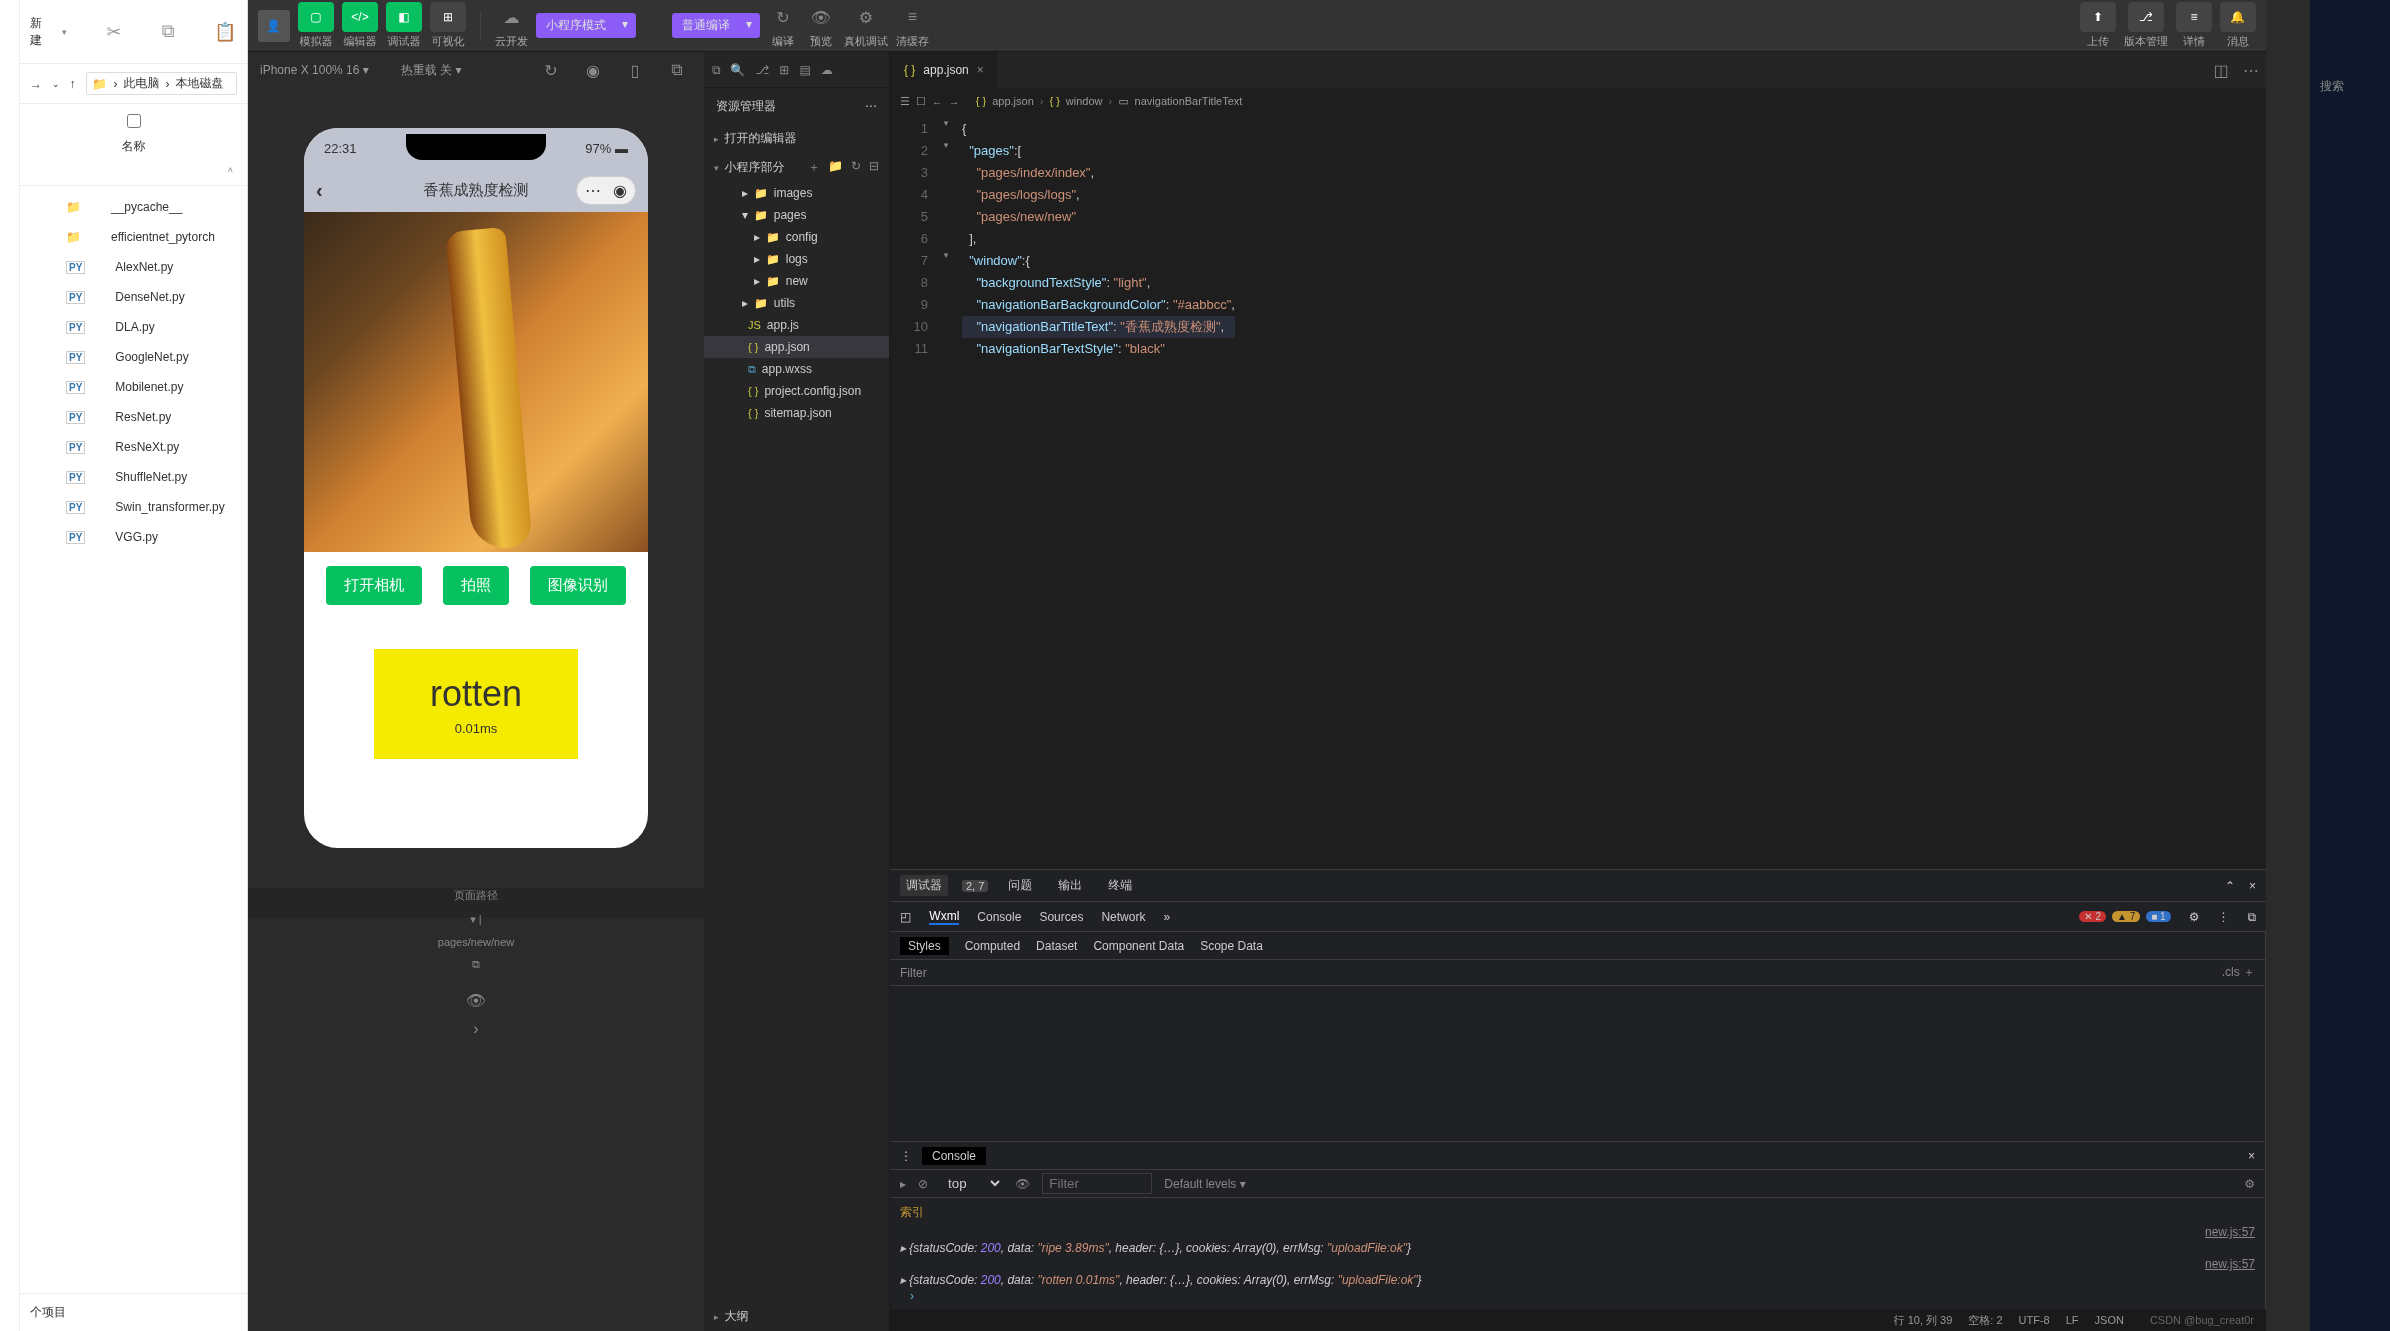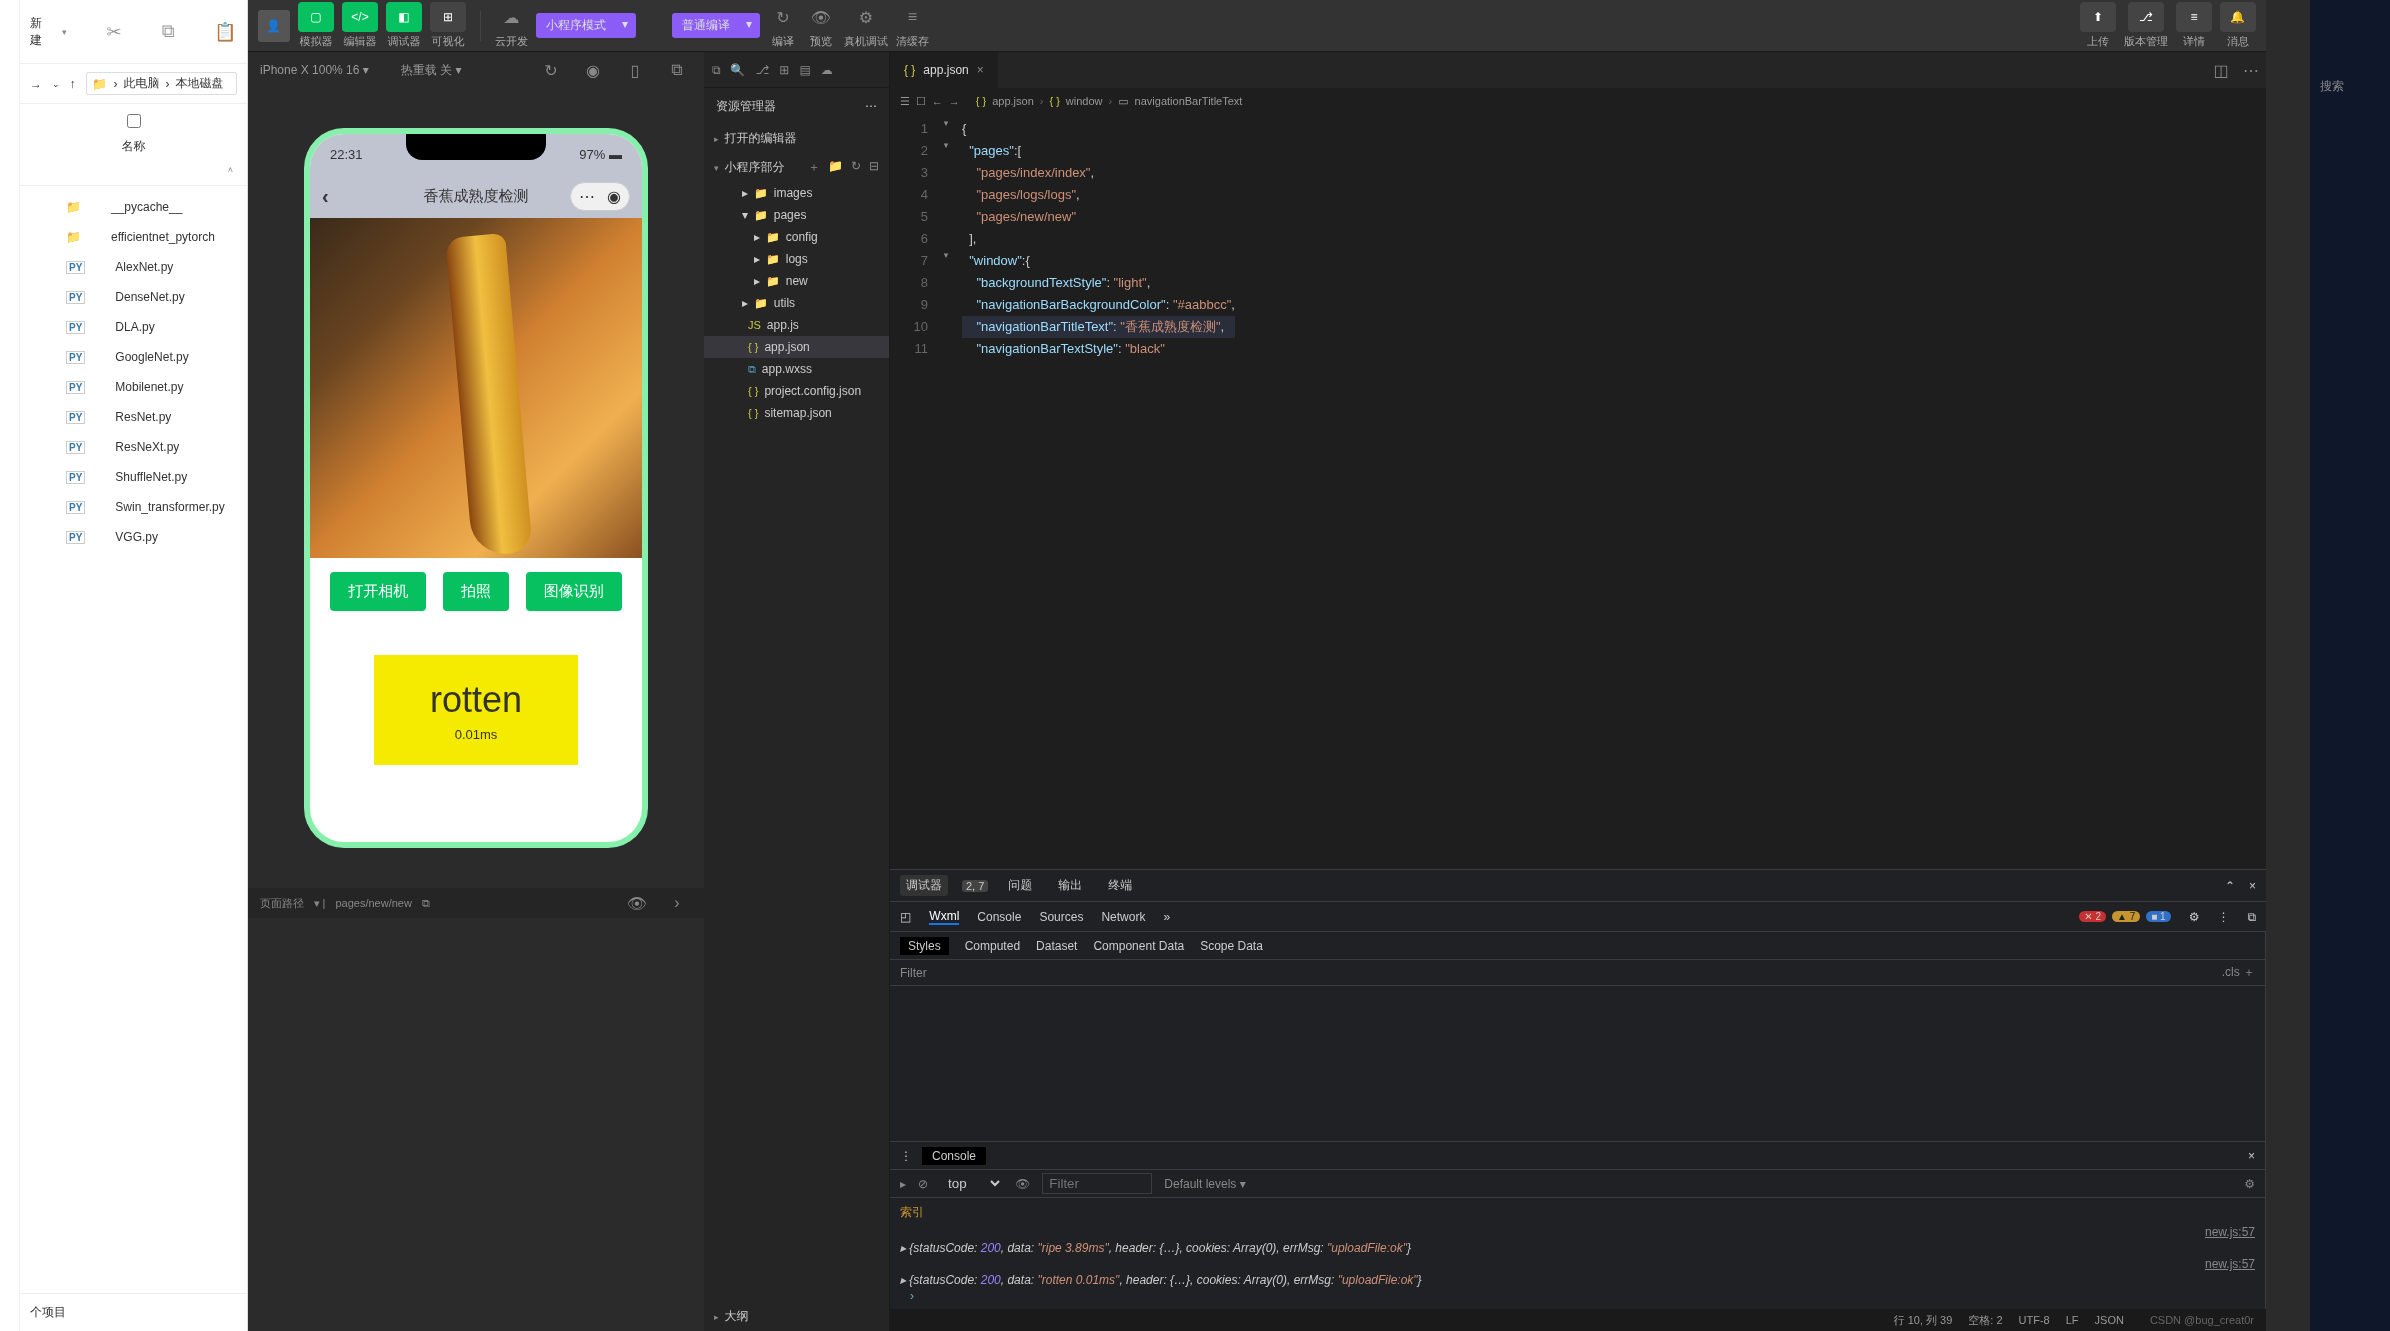--- a/index.html
+++ b/index.html
@@ -35,36 +35,36 @@
 .tselect { background: #8b5cf6; padding: 4px 30px 4px 10px; border-radius: 3px; position: relative; color: #ddd; }
 .tselect::after { content: "▾"; position: absolute; right: 8px; }
 .ticon { width: 30px; height: 30px; display: flex; align-items: center; justify-content: center; color: #888; font-size: 16px; }
 .spacer { flex: 1; }
 
 .ide-body { flex: 1; display: flex; }
 
 
 .sim-col { width: 456px; background: #2b2b2b; display: flex; flex-direction: column; }
 .sim-top { height: 36px; display: flex; align-items: center; padding: 0 12px; gap: 12px; color: #999; }
-.phone { margin: 40px auto; width: 344px; height: 720px; background: #86efac; border-radius: 40px; padding: 6px; position: relative; }
+.phone { margin: 40px auto; width: 344px; height: 720px; background: #86efac; border-radius: 40px; position: relative; }
 .phone-inner { width: 100%; height: 100%; background: #fff; border-radius: 34px; overflow: hidden; display: flex; flex-direction: column; }
 .notch { position: absolute; top: 6px; left: 50%; transform: translateX(-50%); width: 140px; height: 26px; background: #000; border-radius: 0 0 16px 16px; z-index: 5; }
 .status { height: 40px; background: #c0c4d0; display: flex; align-items: center; justify-content: space-between; padding: 0 20px; color: #333; font-size: 13px; }
 .nav { height: 44px; background: #c0c4d0; display: flex; align-items: center; padding: 0 12px; position: relative; color: #333; }
 .nav-title { position: absolute; left: 50%; transform: translateX(-50%); font-size: 15px; }
 .nav-cap { margin-left: auto; background: #f0f0f0; border-radius: 20px; padding: 4px 8px; display: flex; gap: 12px; border: 1px solid #ccc; }
 .nav-cap span { font-size: 16px; }
 .photo { height: 340px; background: linear-gradient(135deg, #3a2a1a, #6a4520, #d08030, #f0b050, #8a5020); position: relative; }
 .banana { position: absolute; left: 45%; top: 5%; width: 60px; height: 320px; background: linear-gradient(90deg, #8a4510, #f0c040, #d09020); border-radius: 30px 20px 40px 60px; transform: rotate(-5deg); }
 .btns { display: flex; gap: 16px; padding: 14px 20px; background: #fff; justify-content: space-around; }
 .pbtn { background: #07c160; color: #fff; padding: 10px 18px; border-radius: 4px; font-size: 15px; font-weight: 500; }
 .result { margin: 30px auto; width: 204px; height: 110px; background: #f5eb00; display: flex; flex-direction: column; align-items: center; justify-content: center; }
 .result-t { font-size: 36px; color: #333; }
 .result-s { font-size: 13px; color: #333; margin-top: 6px; }
-.sim-bottom { height: 30px; background: #252525; display: flex; align-items: center; padding: 0 12px; gap: 10px; color: #888; font-size: 11px; }
+.sim-bottom { height: 30px; background: #252525; display: flex; align-items: center; padding: 0 12px; gap: 10px; color: #888; font-size: 11px; flex-direction: column; }
 
 
 .exp { width: 186px; background: #252525; display: flex; flex-direction: column; border-right: 1px solid #1a1a1a; }
 .exp-h { height: 36px; display: flex; align-items: center; padding: 0 12px; color: #ccc; justify-content: space-between; }
 .exp-sec { padding: 6px 10px; color: #ccc; display: flex; align-items: center; gap: 6px; }
 .exp-sec .arr { color: #888; font-size: 9px; }
 .exp-item { padding: 4px 10px 4px 28px; display: flex; align-items: center; gap: 6px; color: #ccc; }
 .exp-item.l2 { padding-left: 38px; }
 .exp-item.l3 { padding-left: 50px; }
 .exp-item.sel { background: #37373d; }

